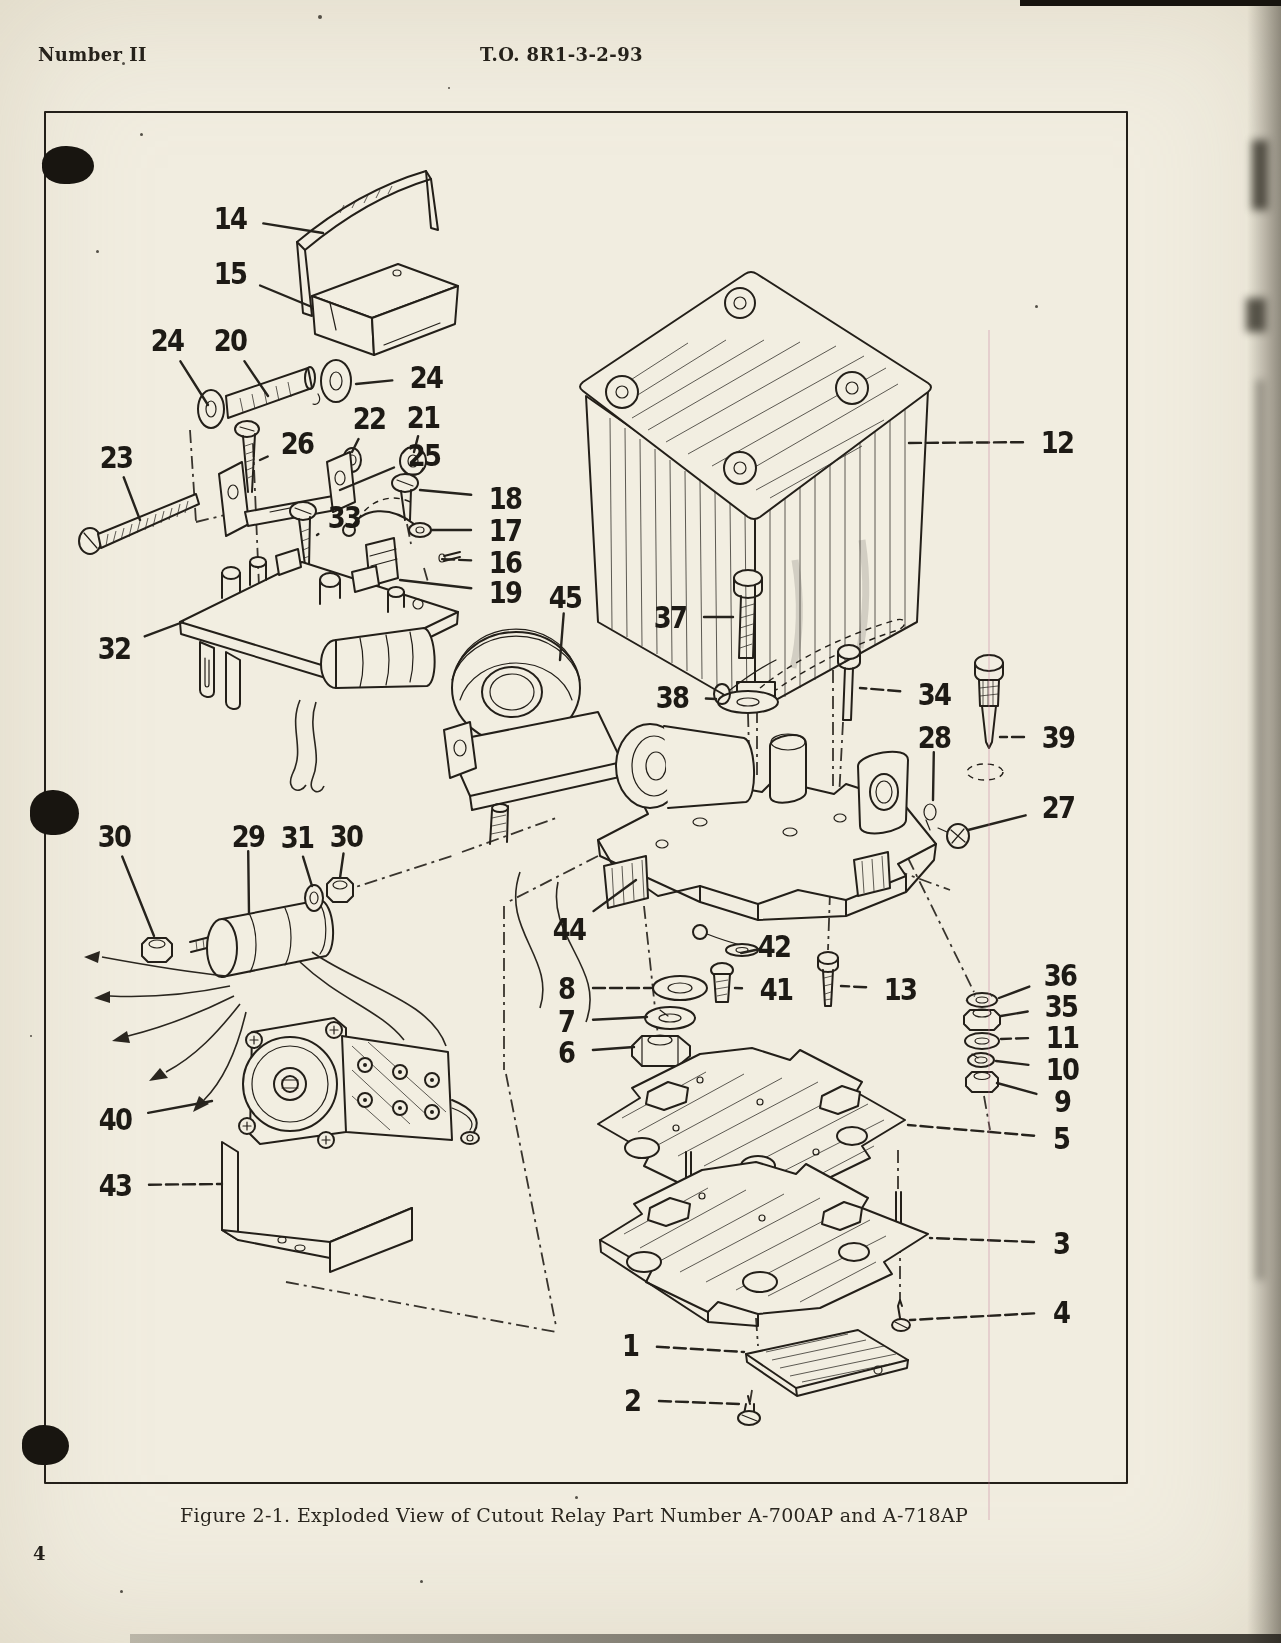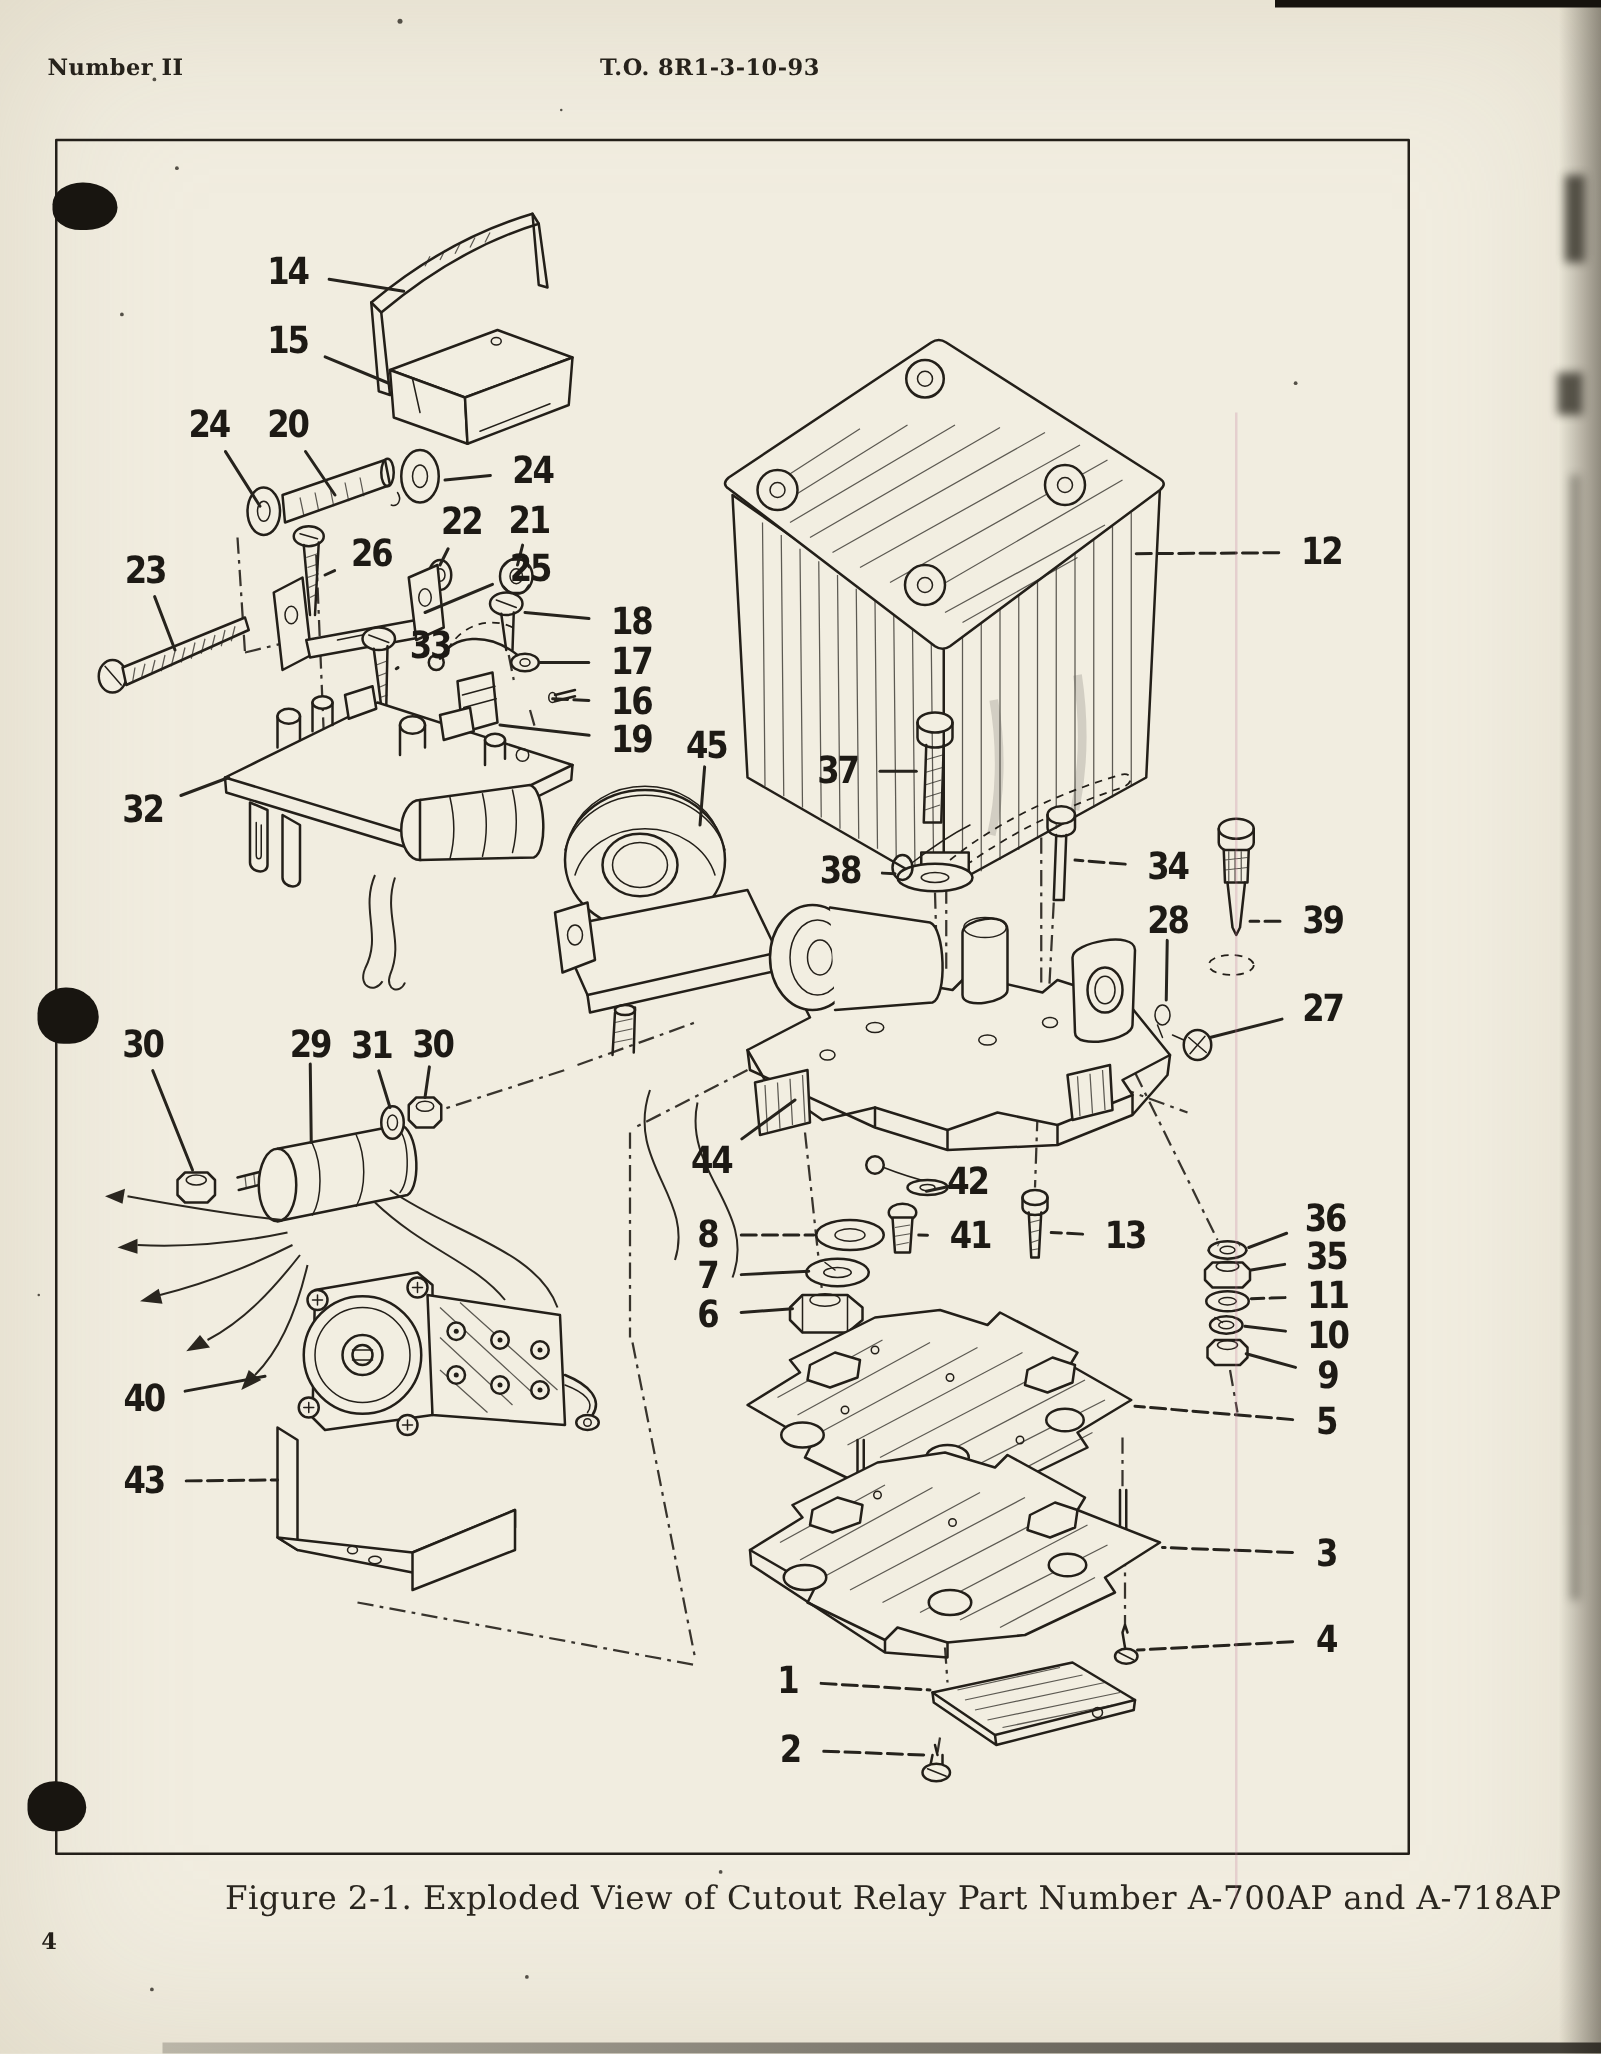--- a/index.html
+++ b/index.html
@@ -4,21 +4,21 @@
 <style>
   :root { --ink:#231f19; --paper:#f1ede0; --leader:#26231d; }
   html,body { margin:0; padding:0; background:var(--paper); }
   .page { position:relative; width:1281px; height:1643px; background:var(--paper);
           overflow:hidden; box-shadow: inset 0 0 140px rgba(190,178,148,.35);
           font-family:"DejaVu Serif", serif; color:var(--ink); }
   .hdr { position:absolute; top:44px; font-weight:bold; font-size:18px; letter-spacing:.4px;
          color:#26221b; white-space:nowrap; }
   .h-section { left:38px; }
   .h-to { left:480px; }
-  .caption { position:absolute; left:180px; top:1504px; font-size:26px; letter-spacing:.35px;
+  .caption { position:absolute; left:180px; top:1504px; font-size:19px; letter-spacing:.35px;
              color:#2a261f; white-space:nowrap; }
   .pagenum { position:absolute; left:33px; top:1543px; font-size:18px; font-weight:bold; }
   svg.fig { position:absolute; left:0; top:0; }
   .ln { stroke:var(--ink); stroke-width:2; fill:none; stroke-linecap:round; stroke-linejoin:round; }
   .fillp { fill:#f2eee1; }
   .thin { stroke-width:1.2; }
   .hatch { stroke:#2a2722; stroke-width:1; opacity:.75; fill:none; }
   .dashdot { stroke:var(--ink); stroke-width:1.8; fill:none; stroke-dasharray:13 5 3 5; opacity:.9; }
   .dashln { stroke:var(--ink); stroke-width:1.4; fill:none; stroke-dasharray:6 5; }
   .wire { stroke:#2a261f; stroke-width:1.6; fill:none; }
@@ -37,21 +37,21 @@
   .pink-line { position:absolute; left:988px; top:330px; height:1190px; width:2px;
                background:rgba(196,120,150,.25); }
   .speck { position:absolute; background:#2d2922; border-radius:50%; opacity:.8; }
 </style>
 </head>
 <body>
 
 <div class="page">
 
   <span class="hdr h-section">Number II</span>
-  <span class="hdr h-to">T.O. 8R1-3-10-93</span>
+  <span class="hdr h-to">T.O. 8R1-3-2-93</span>
 
   <svg class="fig" width="1281" height="1643" viewBox="0 0 1281 1643">
 
     <rect x="45" y="112" width="1082" height="1371" class="ln" stroke-width="3"></rect>
 
     <path class="dashdot" d="M190,430 L196,522 M196,522 L246,510 M253,444 L260,610 M306,568 L314,634 M407,524 L411,544 M424,568 L428,582 M757,528 L757,778 M833,566 L833,786 M746,660 L746,690 M748,714 L750,786 M843,722 L839,798 M830,892 L828,950 M340,892 L452,856 M462,852 L556,818 M598,856 L508,902 M504,906 L504,1070 M846,852 L950,890 M644,906 L658,1036 M908,858 L974,992 M984,1096 L990,1130 M688,1120 L688,1150 M898,1150 L898,1190 M756,1318 L758,1346 M900,1240 L900,1300 M752,1390 L750,1402 M506,1074 L556,1326 M286,1282 L556,1332"></path>
 
     <g>
       <path class="ln fillp" d="M297,242 C340,206 382,184 426,171 L431,179 C388,192 348,214 305,250 Z"></path>
       <path class="ln" d="M297,242 L303,313 L312,316 L305,250 M426,171 L431,228 L438,230 L431,179"></path>

